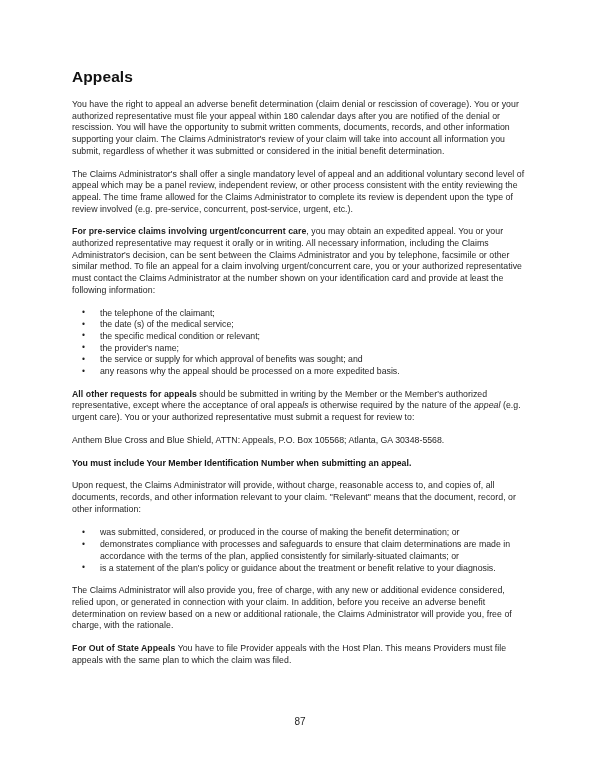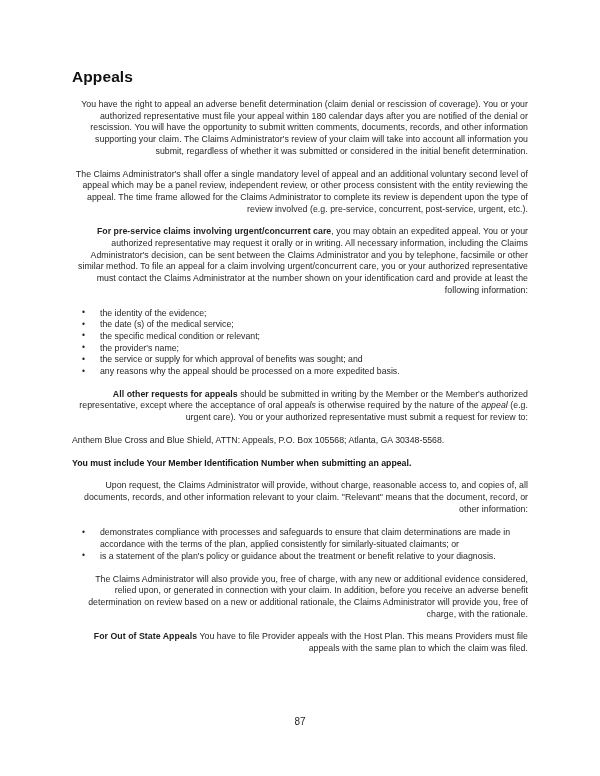--- a/index.html
+++ b/index.html
@@ -26,21 +26,21 @@
     font-size: 15.5px;
     font-weight: bold;
     letter-spacing: 0.1px;
     margin: 0 0 13px 0;
     color: #111111;
   }
   .para {
     font-size: 8.75px;
     line-height: 11.7px;
     margin: 0 0 11px 0;
-    text-align: right;
+    text-align: left;
     color: #1f1f1f;
     letter-spacing: 0.005em;
   }
   .para b, .b {
     font-weight: bold;
   }
   .para i, .i {
   }
   .bullets {
     list-style: none;
@@ -97,37 +97,38 @@
 
   <h1 class="doc-heading">Appeals</h1>
 
   <p class="para">You have the right to appeal an adverse benefit determination (claim denial or rescission of coverage).  You or your authorized representative must file your appeal within 180 calendar days after you are notified of the denial or rescission.  You will have the opportunity to submit written comments, documents, records, and other information supporting your claim.  The Claims Administrator's review of your claim will take into account all information you submit, regardless of whether it was submitted or considered in the initial benefit determination.</p>
 
   <p class="para">The Claims Administrator's shall offer a single mandatory level of appeal and an additional voluntary second level of appeal which may be a panel review, independent review, or other process consistent with the entity reviewing the appeal.  The time frame allowed for the Claims Administrator to complete its review is dependent upon the type of review involved (e.g. pre-service, concurrent, post-service, urgent, etc.).</p>
 
   <p class="para"><b class="b">For pre-service claims involving urgent/concurrent care</b><span>, you may obtain an expedited appeal.  You or your authorized representative may request it orally or in writing.  All necessary information, including the Claims Administrator's decision, can be sent between the Claims Administrator and you by telephone, facsimile or other similar method.  To file an appeal for a claim involving urgent/concurrent care, you or your authorized representative must contact the Claims Administrator at the number shown on your identification card and provide at least the following information:</span></p>
 
   <ul class="bullets">
-    <li><span>the identity of the evidence;</span></li>
+    <li><span>the telephone of the claimant;</span></li>
     <li><span>the date (s) of the medical service;</span></li>
     <li><span>the specific medical condition or relevant;</span></li>
     <li><span>the provider's name;</span></li>
     <li><span>the service or supply for which approval of benefits was sought; and</span></li>
     <li><span>any reasons why the appeal should be processed on a more expedited basis.</span></li>
   </ul>
 
   <p class="para"><b class="b">All other requests for appeals</b><span> should be submitted in writing by the Member or the Member's authorized representative, except where the acceptance of oral appea</span><i class="i">ls</i><span> is otherwise required by the nature of the </span><i class="i">appeal</i><span> (e.g. urgent care). You or your authorized representative must submit a request for review to:</span></p>
 
   <p class="address-line">Anthem Blue Cross and Blue Shield, ATTN: Appeals, P.O. Box 105568; Atlanta, GA 30348-5568.</p>
 
   <p class="notice-line">You must include Your Member Identification Number when submitting an appeal.</p>
 
   <p class="para lead-para">Upon request, the Claims Administrator will provide, without charge, reasonable access to, and copies of, all documents, records, and other information relevant to your claim.  "Relevant" means that the document, record, or other information:</p>
 
   <ul class="bullets">
+    <li><span>was submitted, considered, or produced in the course of making the benefit determination; or</span></li>
     <li><span>demonstrates compliance with processes and safeguards to ensure that claim determinations are made in accordance with the terms of the plan, applied consistently for similarly-situated claimants; or</span></li>
     <li><span>is a statement of the plan's policy or guidance about the treatment or benefit relative to your diagnosis.</span></li>
   </ul>
 
   <p class="para">The Claims Administrator will also provide you, free of charge, with any new or additional evidence considered, relied upon, or generated in connection with your claim.  In addition, before you receive an adverse benefit determination on review based on a new or additional rationale, the Claims Administrator will provide you, free of charge, with the rationale.</p>
 
   <p class="para"><b class="b">For Out of State Appeals</b><span> You have to file Provider appeals with the Host Plan.  This means Providers must file appeals with the same plan to which the claim was filed.</span></p>
 
   <div class="page-number">87</div>
 

